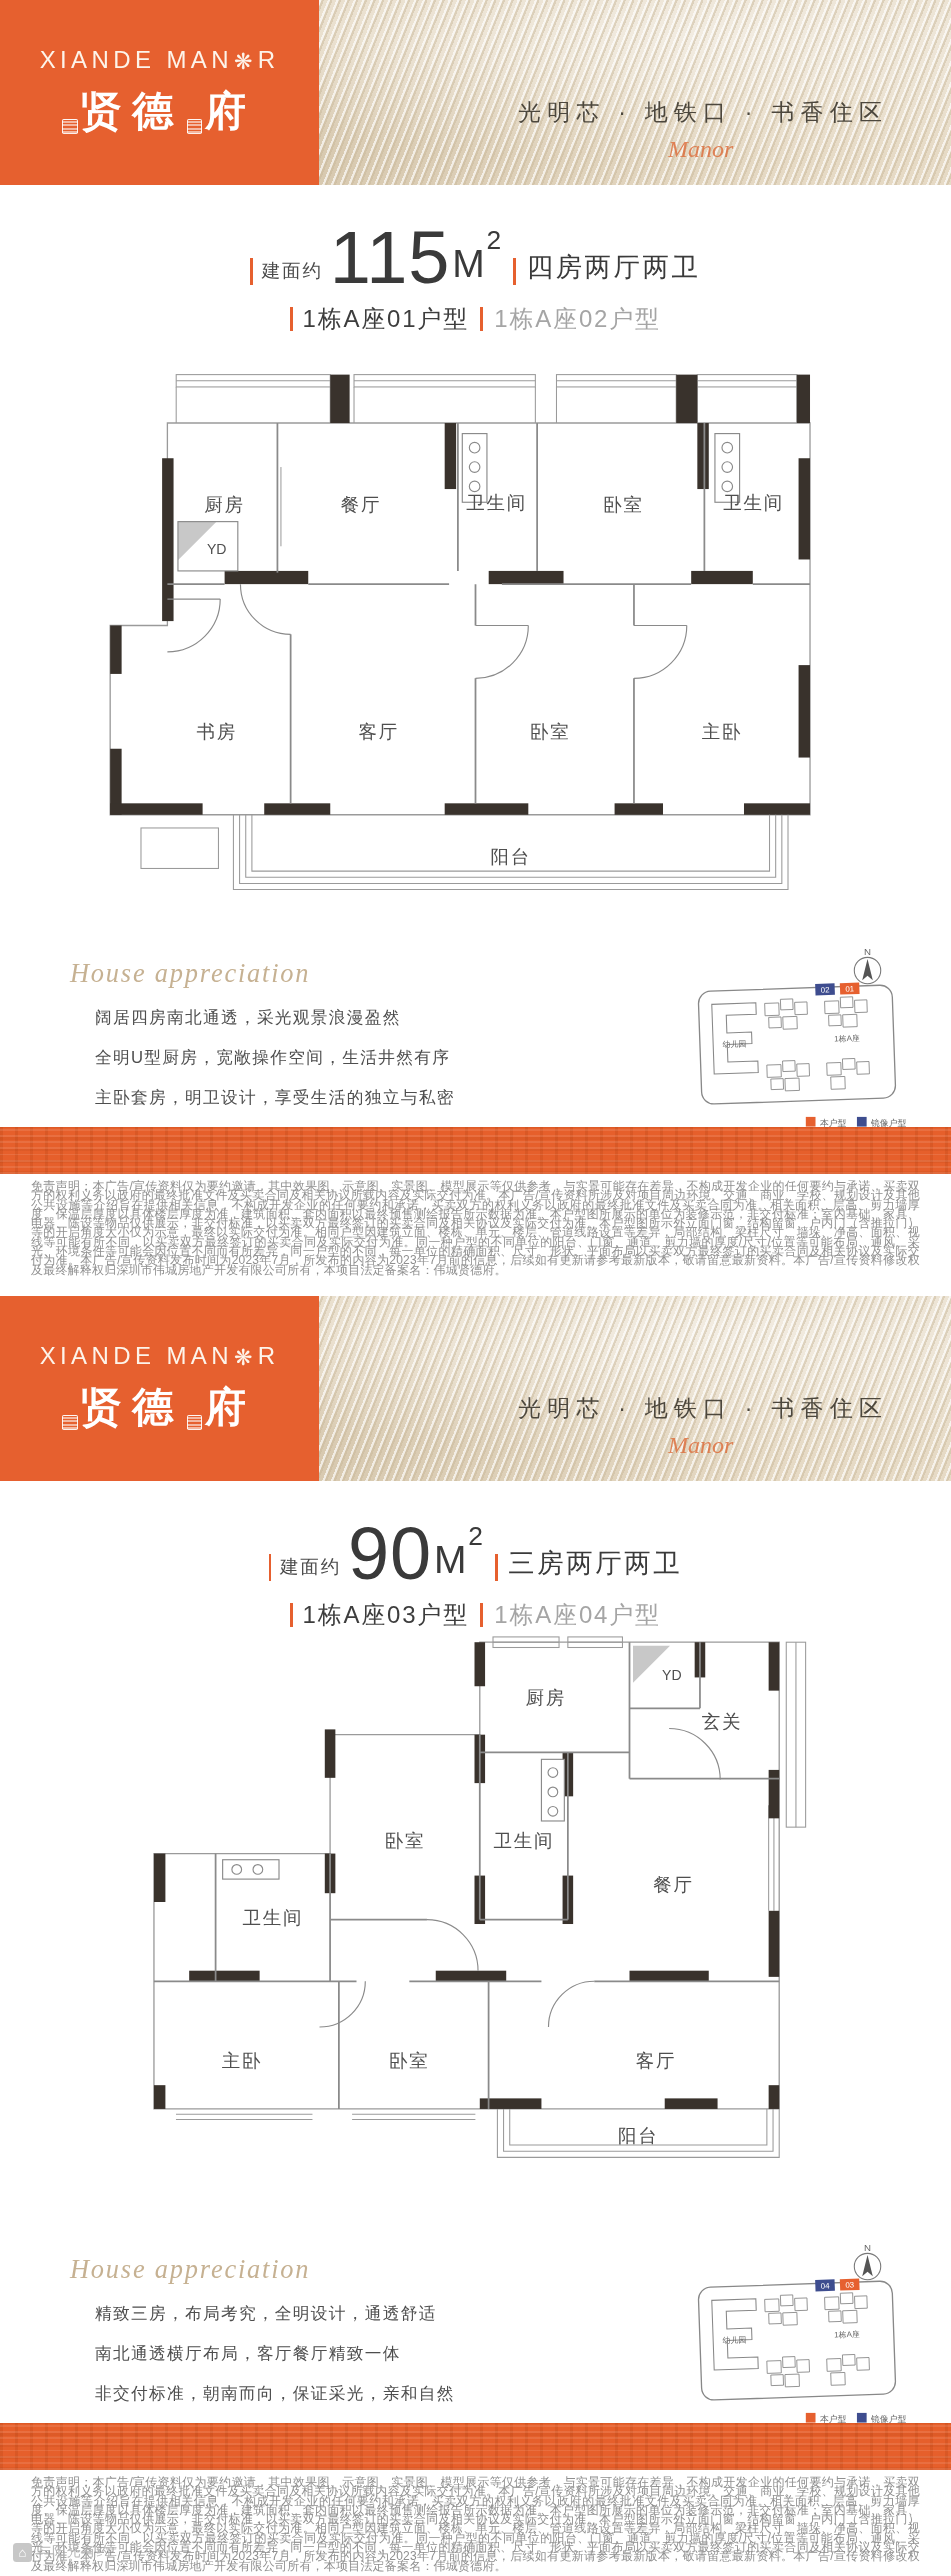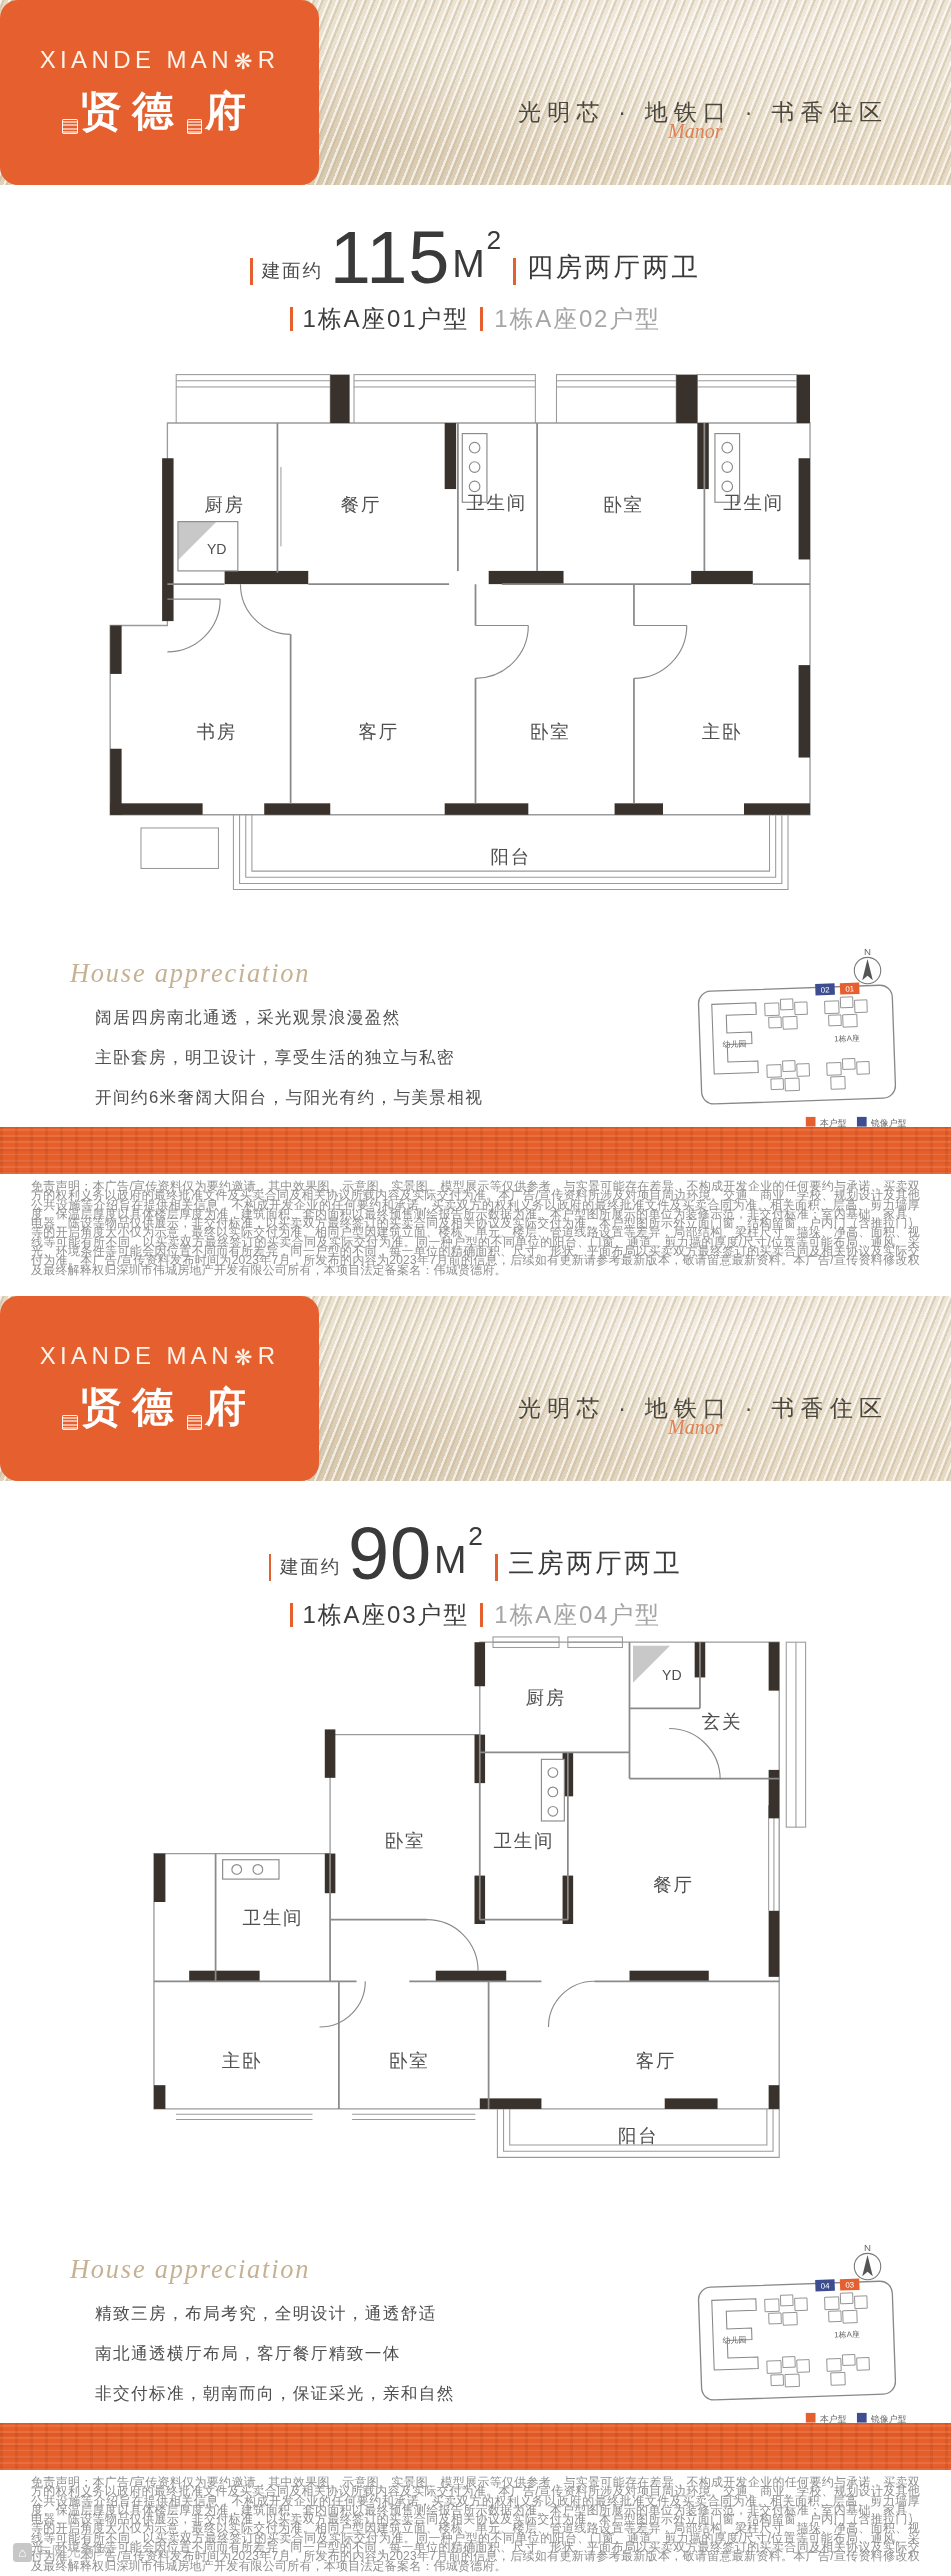--- a/index.html
+++ b/index.html
@@ -11,24 +11,24 @@
 
   
   .header{position:absolute;top:0;left:0;width:951px;height:185px;}
   .header-right{position:absolute;left:0;top:0;width:100%;height:100%;
     background-color:#e6dac5;
     background-image:
       repeating-linear-gradient(112deg, rgba(255,255,255,.65) 0 1.8px, rgba(198,181,150,.45) 2.6px 4.4px, rgba(255,255,255,0) 4.4px 8px),
       radial-gradient(ellipse at 75% 20%, rgba(255,255,255,.5), rgba(255,255,255,0) 60%),
       radial-gradient(ellipse at 30% 90%, rgba(185,165,130,.35), rgba(255,255,255,0) 55%);}
   .tagline{position:absolute;left:518px;top:97px;font-size:23px;letter-spacing:6.2px;color:#4c473d;white-space:nowrap;}
-  .tagline-script{position:absolute;left:668px;top:120px;font-family:"Liberation Serif",serif;
-    font-style:italic;font-size:20px;color:#dd7140;opacity:.85;text-align:right;}
+  .tagline-script{position:absolute;left:668px;top:136px;font-family:"Liberation Serif",serif;
+    font-style:italic;font-size:24px;color:#dd7140;opacity:.85;text-align:right;}
   .logo-block{position:absolute;left:0;top:0;width:319px;height:185px;background:#e6602f;
-    display:flex;flex-direction:column;align-items:center;justify-content:center;gap:10.6px;border-radius:18px;}
+    display:flex;flex-direction:column;align-items:center;justify-content:center;gap:10.6px;}
   .logo-en{color:#fdf4ea;font-size:24px;letter-spacing:4.4px;white-space:nowrap;}
   .rosette{display:inline-block;font-size:22px;margin:0 0.9px;transform:translateY(0.9px);}
   .logo-cn{display:flex;align-items:flex-end;gap:3px;color:#ffffff;}
   .cnchars{font-size:41px;letter-spacing:10.6px;font-weight:600;font-family:"Liberation Serif","DejaVu Serif",serif;}
   .seal{width:13.2px;height:13.2px;border:0.9px solid rgba(255,255,255,.9);border-radius:1.8px;margin-bottom:5.3px;
     background:repeating-linear-gradient(0deg,rgba(255,255,255,.55) 0 1.8px,transparent 1.8px 3.5px);}
 
   
   .unit-title{position:absolute;top:225px;left:0;width:100%;display:flex;justify-content:center;align-items:flex-end;}
   .obar{width:2.6px;background:#e6602f;}
@@ -215,20 +215,21 @@
       <text class="rlabel" x="575" y="458">卧室</text>
       <text class="rlabel" x="770" y="458">主卧</text>
       <text class="rlabel" x="530" y="600">阳台</text>
     </g>
   </svg>
 
   <div class="apprec">
     <div class="apprec-script">House appreciation</div>
     <div class="apprec-lines">
       <div class="apprec-line">阔居四房南北通透，采光观景浪漫盈然</div>
+      <div class="apprec-line">全明U型厨房，宽敞操作空间，生活井然有序</div>
       <div class="apprec-line">主卧套房，明卫设计，享受生活的独立与私密</div>
       <div class="apprec-line">开间约6米奢阔大阳台，与阳光有约，与美景相视</div>
     </div>
   </div>
 
   <svg class="siteplan" width="238" height="203" viewBox="0 0 270 230">
     <g>
       <text class="sp-txt" x="215" y="12" font-size="11" text-anchor="middle">N</text>
       <circle cx="215" cy="30" r="15" stroke="#777" fill="none" stroke-width="1.2"></circle>
       <polygon points="215,17 209,41 215,36 221,41" fill="#555"></polygon>

